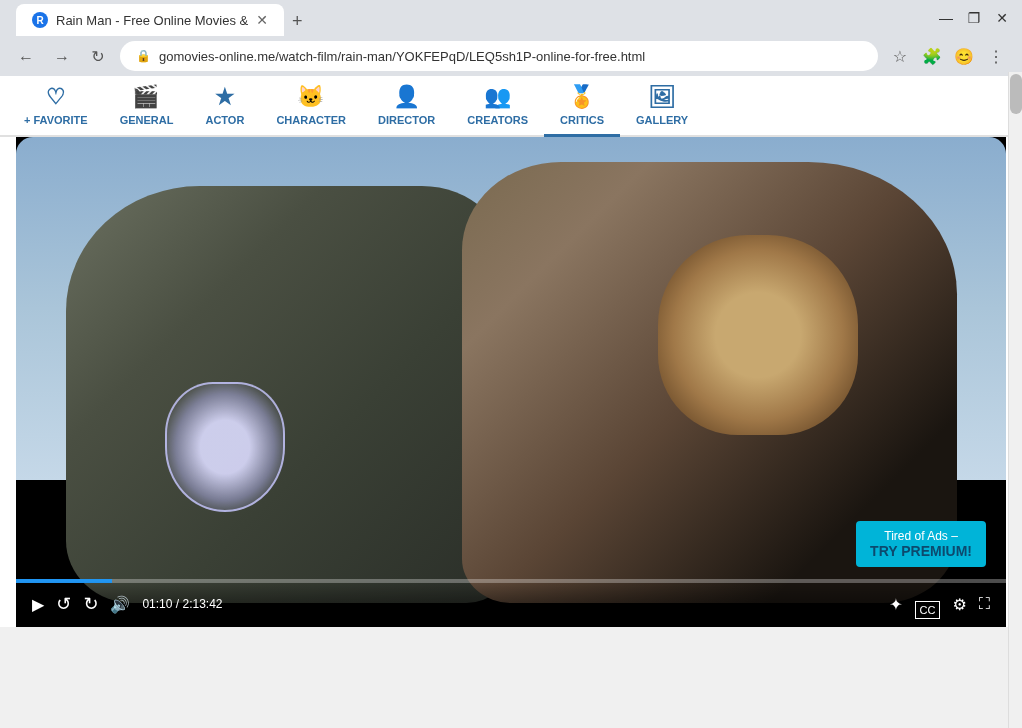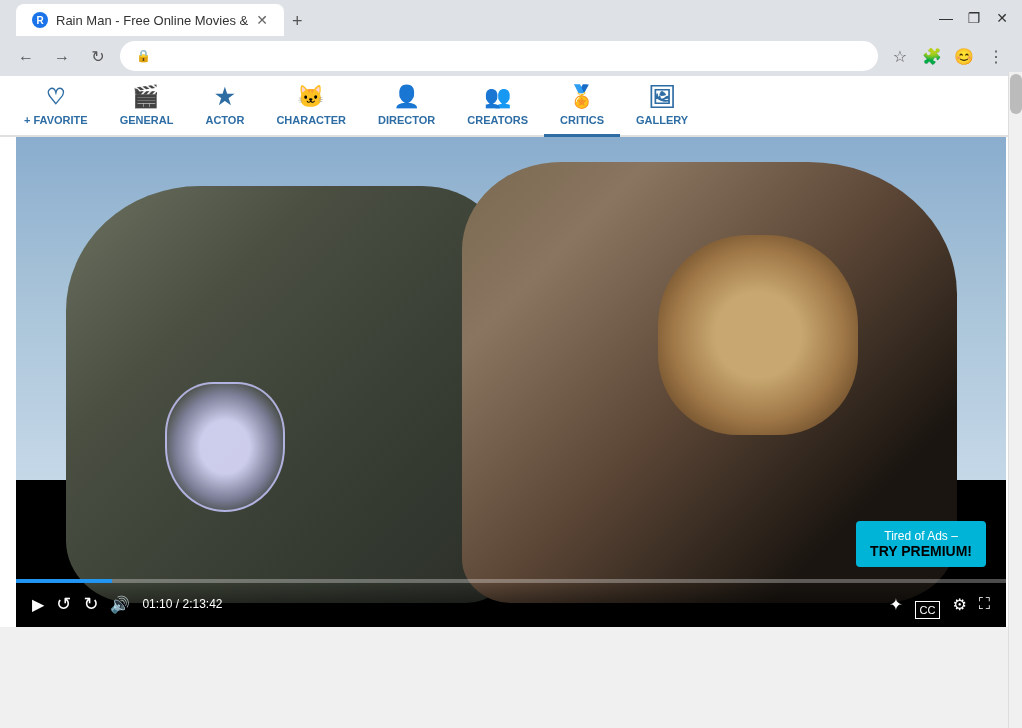--- a/index.html
+++ b/index.html
@@ -29,21 +29,21 @@
 
     
     .nav-tabs { display: flex; align-items: center; border-bottom: 2px solid #e0e0e0; background: #fff; padding: 0 8px; }
     .nav-tab { display: flex; flex-direction: column; align-items: center; padding: 8px 16px; cursor: pointer; color: #2e6da4; font-size: 11px; font-weight: bold; text-transform: uppercase; gap: 4px; border-bottom: 3px solid transparent; margin-bottom: -2px; }
     .nav-tab.active { border-bottom: 3px solid #2e6da4; }
     .nav-tab .tab-icon { font-size: 22px; }
     .nav-tab:first-child { color: #2e6da4; }
 
     
     .video-container { position: relative; width: 990px; margin: 0 auto; background: #000; }
-    .video-frame { width: 100%; height: 490px; overflow: hidden; position: relative; }
+    .video-frame { width: 100%; height: 490px; overflow: hidden; position: relative; border-radius: 17px; }
     
     .scene { width: 100%; height: 100%; position: relative; overflow: hidden; }
     .sky-bg {
       position: absolute; top: 0; left: 0; right: 0; bottom: 30%;
       background: linear-gradient(to bottom, #8aadce 0%, #aac5d9 50%, #c5d8e8 100%);
     }
     .figure-left {
       position: absolute;
       left: 5%;
       top: 10%;
@@ -86,21 +86,21 @@
       position: absolute;
       bottom: 60px;
       right: 20px;
       background: #00b4d8;
       border-radius: 4px;
       padding: 8px 14px;
       text-align: center;
       cursor: pointer;
     }
     .ad-overlay .ad-line1 { color: #fff; font-size: 12px; }
-    .ad-overlay .ad-line2 { color: #000000; font-size: 14px; font-weight: bold; }
+    .ad-overlay .ad-line2 { color: #0c4a6e; font-size: 14px; font-weight: bold; }
 
     
     .video-controls {
       position: absolute;
       bottom: 0;
       left: 0;
       right: 0;
       background: linear-gradient(to top, rgba(0,0,0,0.8), transparent);
       padding: 8px 16px;
       display: flex;
@@ -150,20 +150,21 @@
       <button class="win-btn">✕</button>
     </div>
   </div>
 
   <div class="address-bar">
     <button class="nav-btn">←</button>
     <button class="nav-btn">→</button>
     <button class="nav-btn">↻</button>
     <div class="url-bar">
       <span class="lock-icon">🔒</span>
+      <span class="url-text">gomovies-online.me/watch-film/rain-man/YOKFEPqD/LEQ5sh1P-online-for-free.html</span>
     </div>
     <div class="address-actions">
       <button class="nav-btn">☆</button>
       <button class="nav-btn">🧩</button>
       <button class="nav-btn">😊</button>
       <button class="nav-btn">⋮</button>
     </div>
   </div>
 </div>
 

